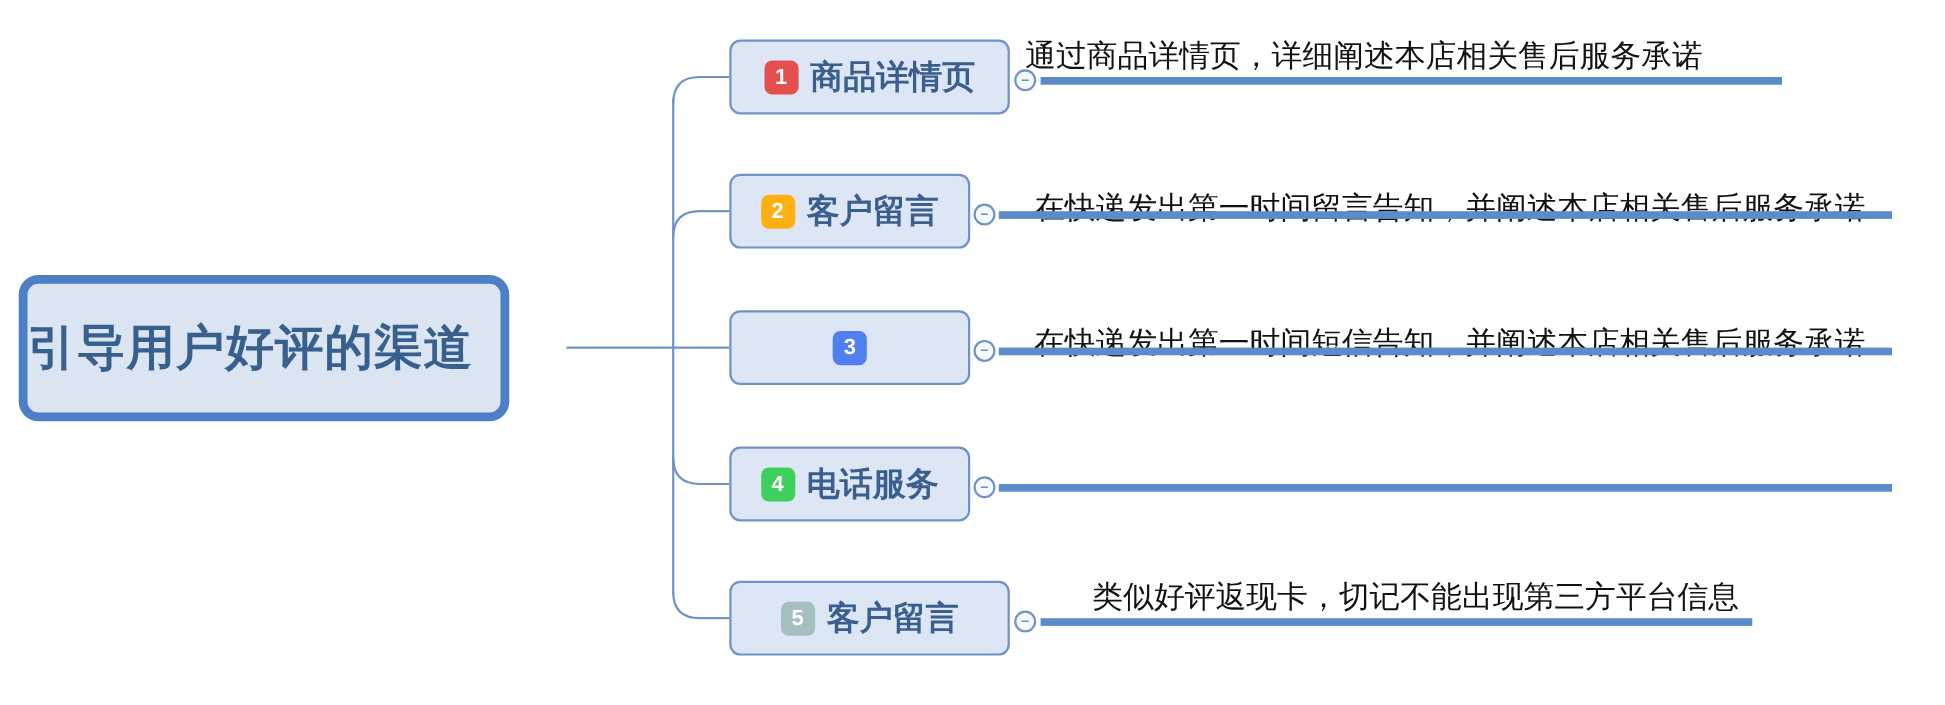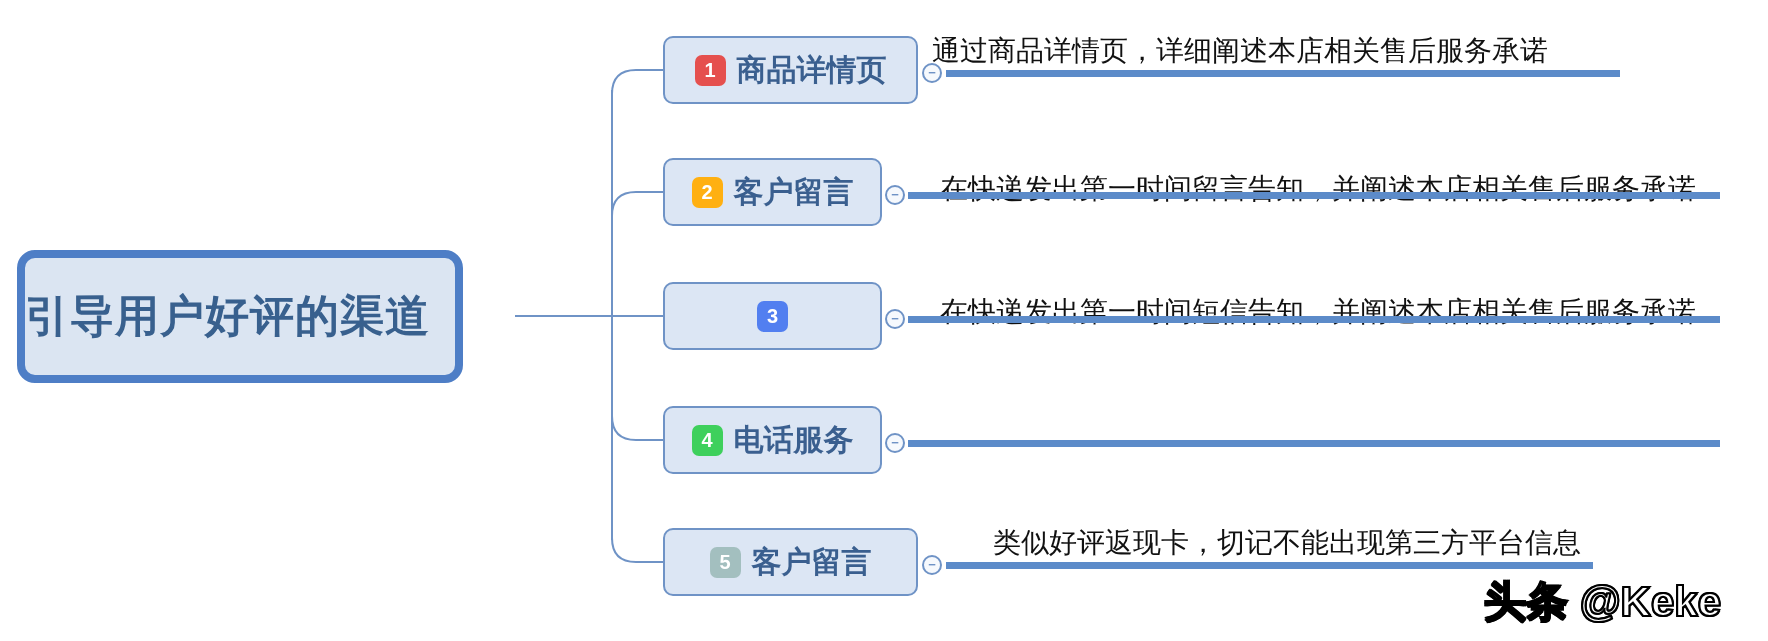--- a/index.html
+++ b/index.html
@@ -116,15 +116,14 @@
   <div class="leafline ll4"></div>
 
   <div class="branch b5">
     <span class="badge" style="background: rgb(163, 191, 191);">5</span>
     <span class="node-label">客户留言</span>
   </div>
   <div class="toggle t5">−</div>
   <div class="leaftext lt5">类似好评返现卡，切记不能出现第三方平台信息</div>
   <div class="leafline ll5"></div>
 
-  <div class="watermark">头条 @Keke</div>
 
 </div>
 
 </body></html>

